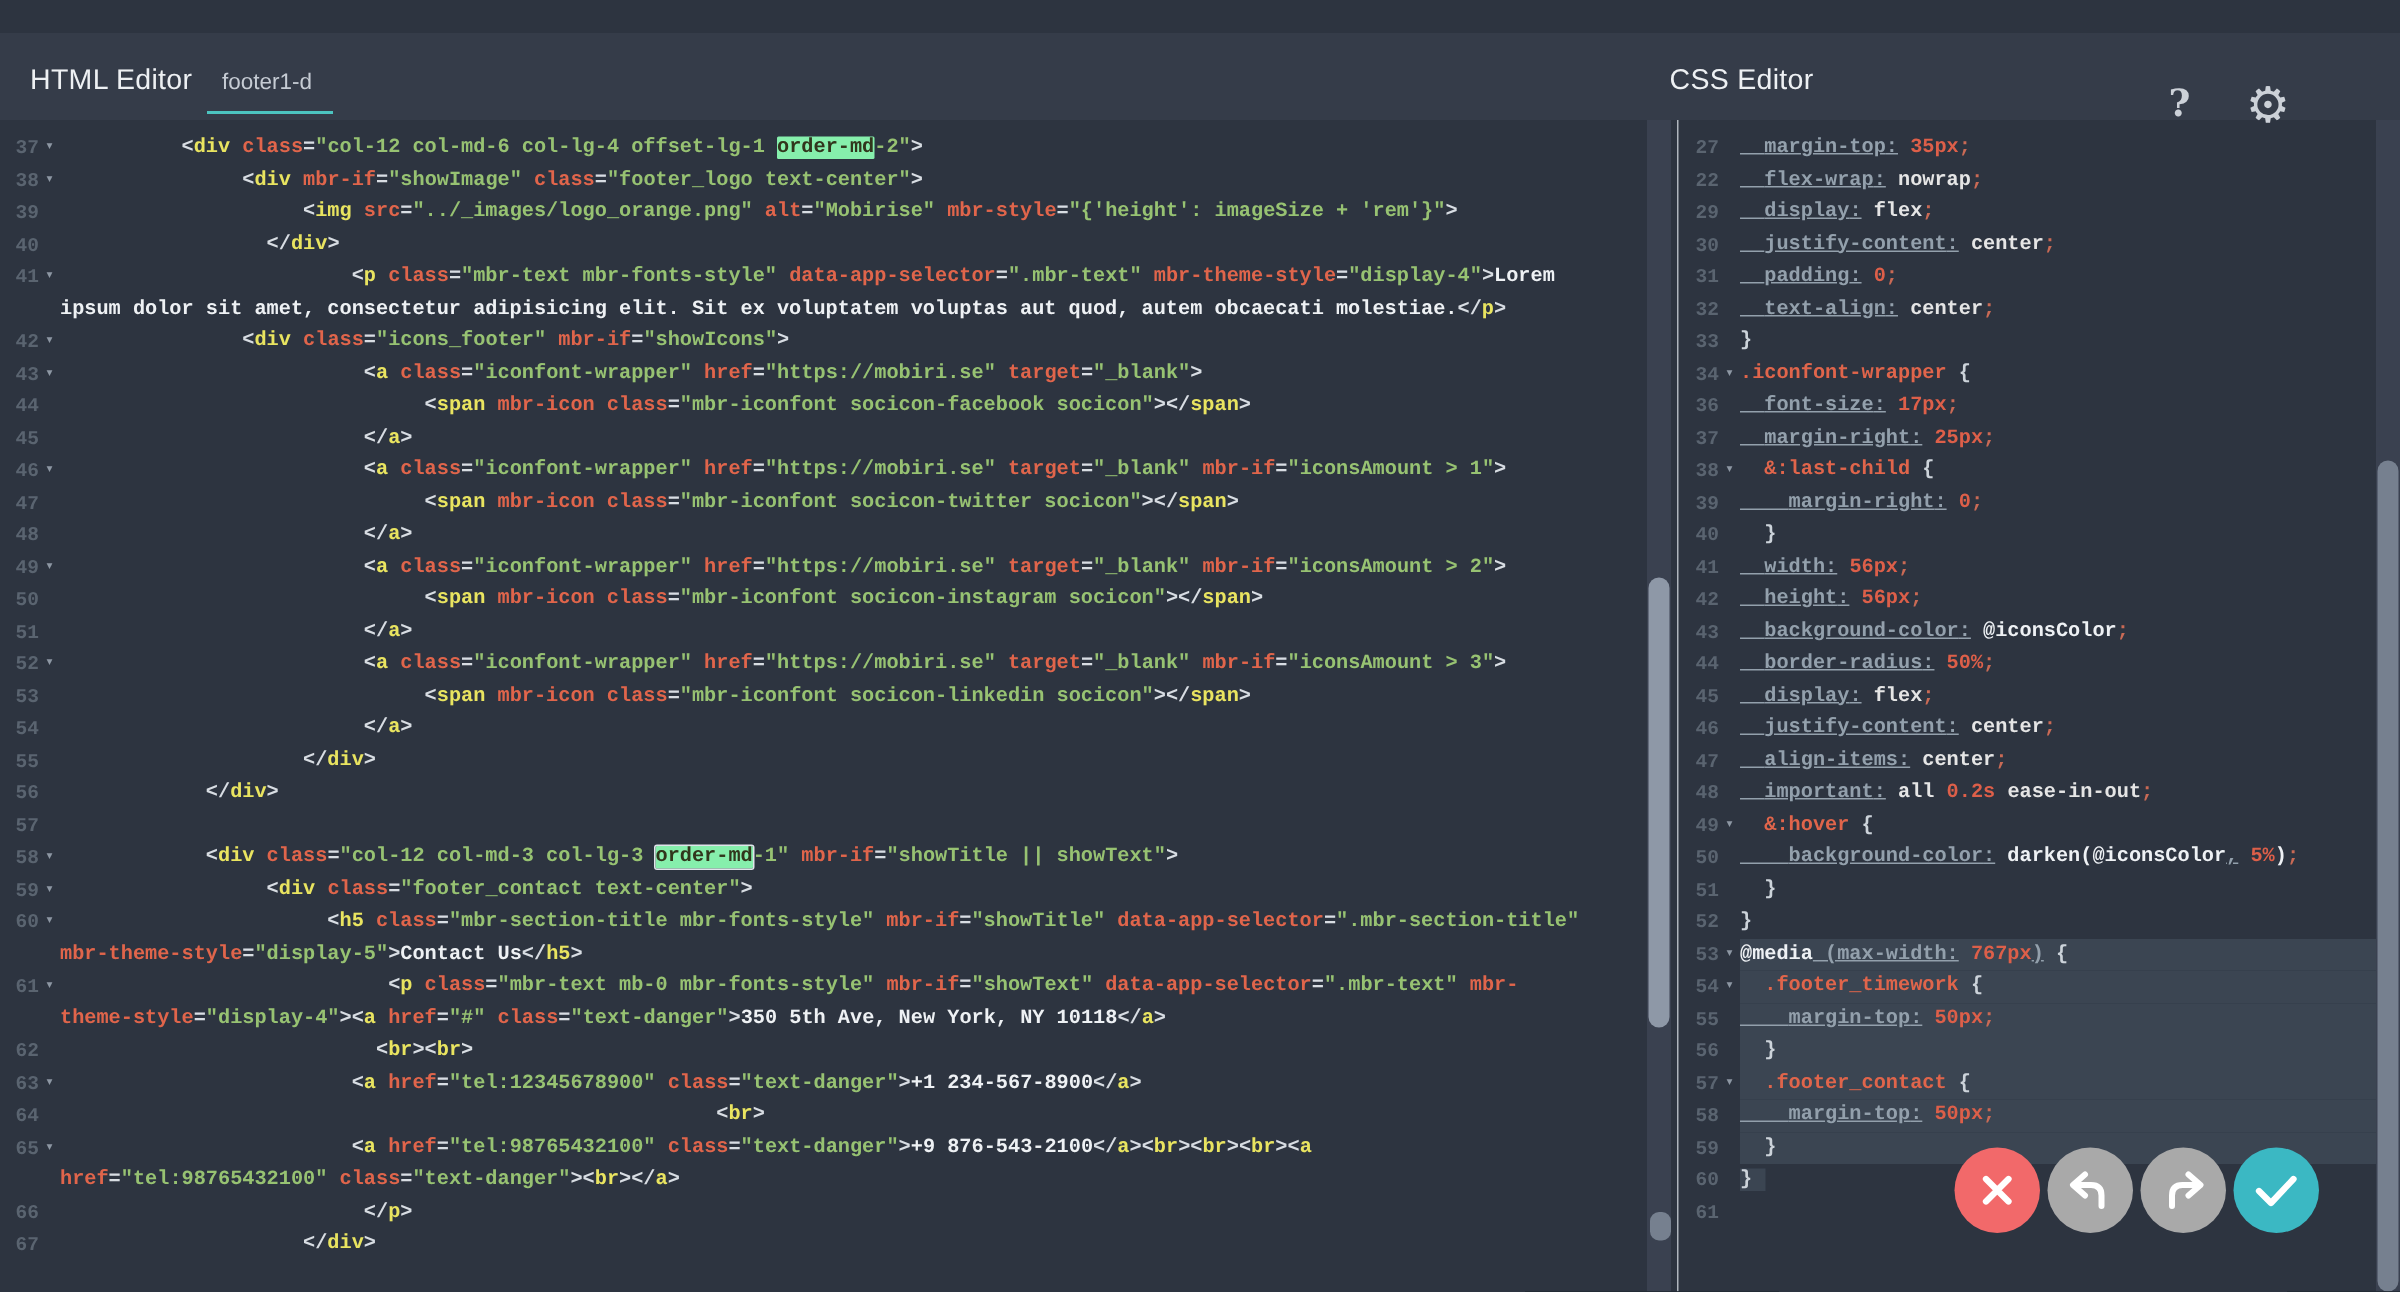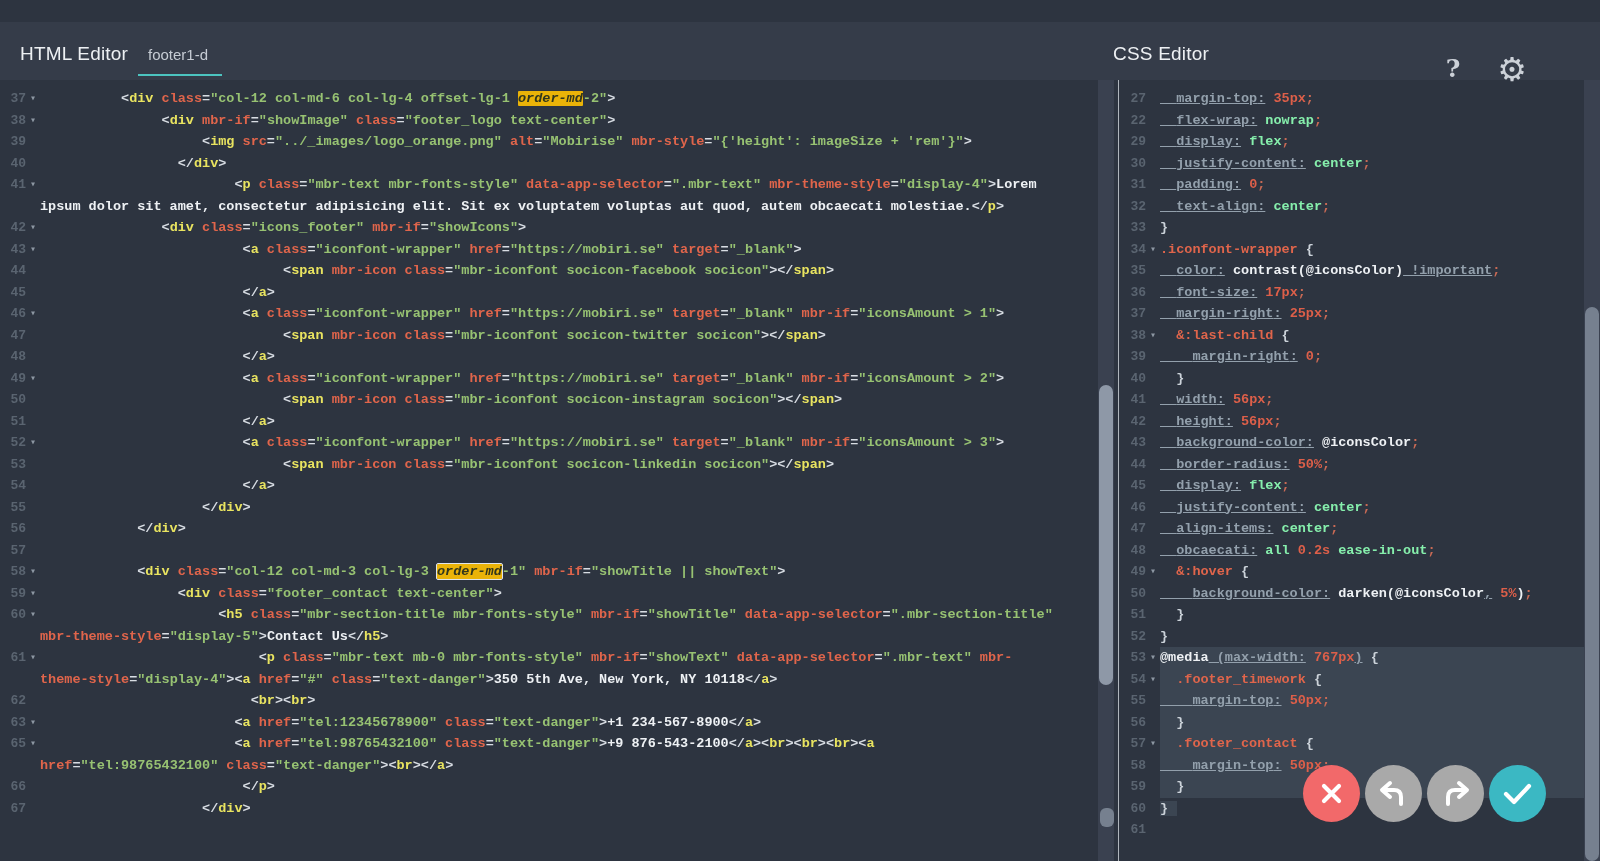--- a/index.html
+++ b/index.html
@@ -34,23 +34,23 @@
   .ln{flex:0 0 26px;text-align:right;color:#5a6470;font-size:13px;}
   .arr{flex:0 0 14px;text-align:center;color:#8d97a3;font-size:10px;line-height:21.5px;}
   .code{display:block;white-space:pre-wrap;overflow-wrap:break-word;min-height:21.5px;flex:1;}
   #html-pane .code{flex:0 0 1017px;width:1017px;}
   #css-pane .code{flex:1;}
   .row.sel .code{background:#3b4552;}
 
   
   .tk-p{color:#d8dde3;} .tk-t{color:#e9e460;} .tk-a{color:#e0654b;} .tk-s{color:#97c272;}
   .tk-x{color:#eef1f4;} 
-  .tk-h,.tk-H{background:#eab308;color:#31361c;border-radius:1px;font-style:italic;}
+  .tk-h,.tk-H{background:#86efac;color:#31361c;border-radius:1px;}
   .tk-H{outline:1px solid #dfe4ea;}
-  .tk-pr,.tk-d{color:#93a0ac;text-decoration:underline;} .tk-v{color:#86efac;} .tk-n{color:#dd5f49;}
+  .tk-pr,.tk-d{color:#93a0ac;text-decoration:underline;} .tk-v{color:#e5e5e5;} .tk-n{color:#dd5f49;}
   .tk-k{color:#eef1f4;} .tk-b{color:#ccd3da;} .tk-sc{color:#c96a55;} .tk-l{color:#e0654b;}
   .tk-B{color:#ccd3da;background:#3b4552;padding-right:9px;}
 
   
   .track{position:absolute;top:80px;bottom:0;width:16px;background:#3a4150;}
   #mid-track{left:1098px;} #right-track{left:1584px;}
   .thumb{position:absolute;width:14px;border-radius:7px;}
   #mid-thumb{left:1099px;top:385px;height:300px;background:#8e98a7;}
   #right-thumb{left:1585px;top:307px;height:554px;background:#76808f;}
   #mid-nub{position:absolute;left:1100px;top:808px;width:14px;height:19px;border-radius:6px;background:#76808f;}
@@ -266,20 +266,27 @@
       </div>
       <div class="row">
         <span class="gut">
           <span class="ln">63</span>
           <span class="arr">▾</span>
         </span>
         <span class="code"><span class="tk-p">                        &lt;</span><span class="tk-t">a</span><span class="tk-a"> href</span><span class="tk-p">=</span><span class="tk-s">"tel:12345678900"</span><span class="tk-a"> class</span><span class="tk-p">=</span><span class="tk-s">"text-danger"</span><span class="tk-p">&gt;</span><span class="tk-x">+1 234-567-8900</span><span class="tk-p">&lt;/</span><span class="tk-t">a</span><span class="tk-p">&gt;</span></span>
       </div>
       <div class="row">
         <span class="gut">
+          <span class="ln">64</span>
+          <span class="arr"></span>
+        </span>
+        <span class="code"><span class="tk-p">                                                      &lt;</span><span class="tk-t">br</span><span class="tk-p">&gt;</span></span>
+      </div>
+      <div class="row">
+        <span class="gut">
           <span class="ln">65</span>
           <span class="arr">▾</span>
         </span>
         <span class="code"><span class="tk-p">                        &lt;</span><span class="tk-t">a</span><span class="tk-a"> href</span><span class="tk-p">=</span><span class="tk-s">"tel:98765432100"</span><span class="tk-a"> class</span><span class="tk-p">=</span><span class="tk-s">"text-danger"</span><span class="tk-p">&gt;</span><span class="tk-x">+9 876-543-2100</span><span class="tk-p">&lt;/</span><span class="tk-t">a</span><span class="tk-p">&gt;&lt;</span><span class="tk-t">br</span><span class="tk-p">&gt;&lt;</span><span class="tk-t">br</span><span class="tk-p">&gt;&lt;</span><span class="tk-t">br</span><span class="tk-p">&gt;&lt;</span><span class="tk-t">a</span><span class="tk-a"> href</span><span class="tk-p">=</span><span class="tk-s">"tel:98765432100"</span><span class="tk-a"> class</span><span class="tk-p">=</span><span class="tk-s">"text-danger"</span><span class="tk-p">&gt;&lt;</span><span class="tk-t">br</span><span class="tk-p">&gt;&lt;/</span><span class="tk-t">a</span><span class="tk-p">&gt;</span></span>
       </div>
       <div class="row">
         <span class="gut">
           <span class="ln">66</span>
           <span class="arr"></span>
         </span>
@@ -345,27 +352,20 @@
       </div>
       <div class="row">
         <span class="gut">
           <span class="ln">34</span>
           <span class="arr">▾</span>
         </span>
         <span class="code"><span class="tk-l">.iconfont-wrapper</span><span class="tk-b"> {</span></span>
       </div>
       <div class="row">
         <span class="gut">
-          <span class="ln">35</span>
-          <span class="arr"></span>
-        </span>
-        <span class="code"><span class="tk-pr">  color</span><span class="tk-d">:</span><span class="tk-k"> contrast(@iconsColor)</span><span class="tk-d"> !important</span><span class="tk-sc">;</span></span>
-      </div>
-      <div class="row">
-        <span class="gut">
           <span class="ln">36</span>
           <span class="arr"></span>
         </span>
         <span class="code"><span class="tk-pr">  font-size</span><span class="tk-d">:</span><span class="tk-n"> 17px</span><span class="tk-sc">;</span></span>
       </div>
       <div class="row">
         <span class="gut">
           <span class="ln">37</span>
           <span class="arr"></span>
         </span>
@@ -439,21 +439,21 @@
           <span class="ln">47</span>
           <span class="arr"></span>
         </span>
         <span class="code"><span class="tk-pr">  align-items</span><span class="tk-d">:</span><span class="tk-v"> center</span><span class="tk-sc">;</span></span>
       </div>
       <div class="row">
         <span class="gut">
           <span class="ln">48</span>
           <span class="arr"></span>
         </span>
-        <span class="code"><span class="tk-pr">  obcaecati</span><span class="tk-d">:</span><span class="tk-v"> all</span><span class="tk-n"> 0.2s</span><span class="tk-v"> ease-in-out</span><span class="tk-sc">;</span></span>
+        <span class="code"><span class="tk-pr">  important</span><span class="tk-d">:</span><span class="tk-v"> all</span><span class="tk-n"> 0.2s</span><span class="tk-v"> ease-in-out</span><span class="tk-sc">;</span></span>
       </div>
       <div class="row">
         <span class="gut">
           <span class="ln">49</span>
           <span class="arr">▾</span>
         </span>
         <span class="code"><span class="tk-l">  &amp;:hover</span><span class="tk-b"> {</span></span>
       </div>
       <div class="row">
         <span class="gut">

